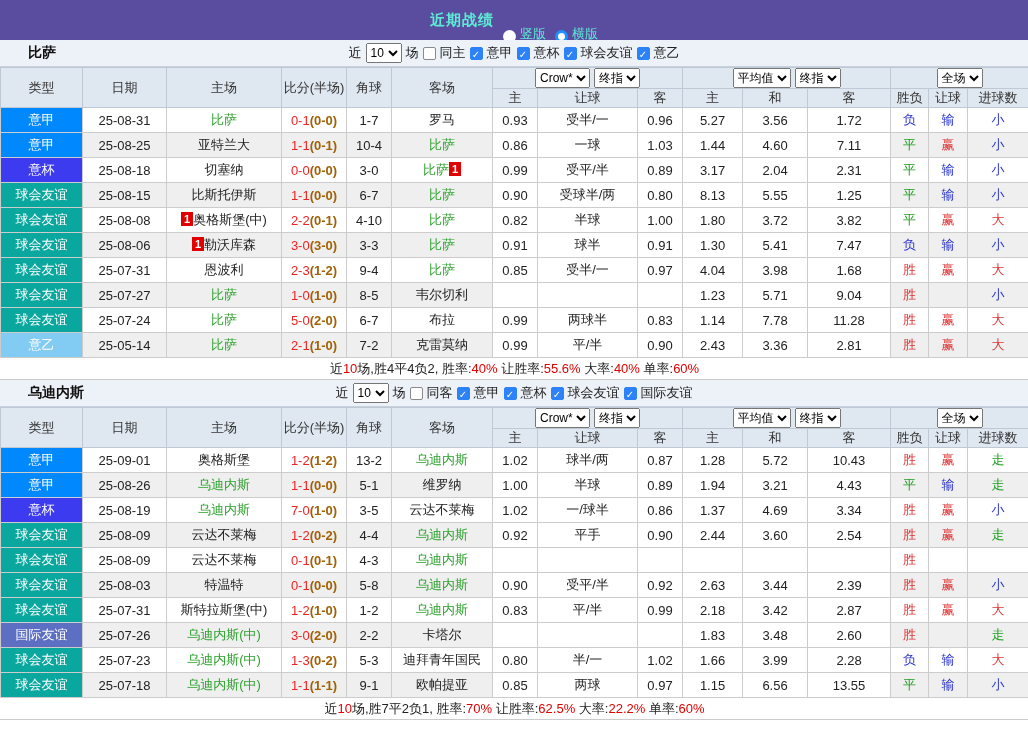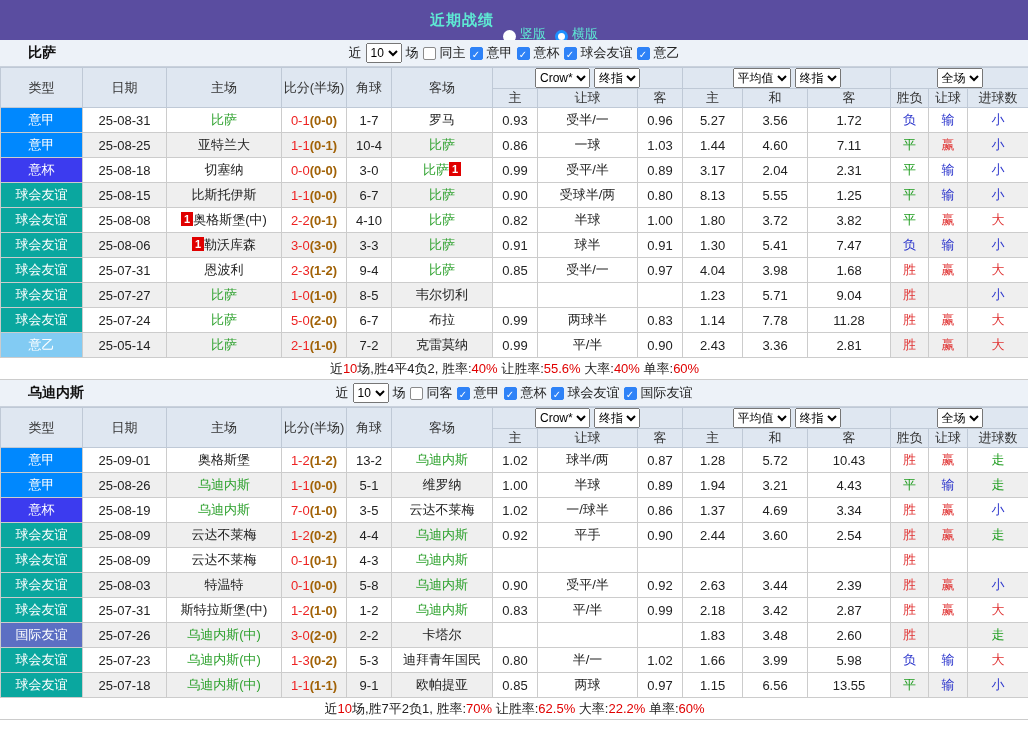--- a/index.html
+++ b/index.html
@@ -492,21 +492,21 @@
             <td class="date">25-07-23</td>
             <td class="team"><span class="green-team">乌迪内斯(中)</span></td>
             <td class="score"><span class="ft">1-3</span><span class="ht">(0-2)</span></td>
             <td class="corner">5-3</td>
             <td class="team"><span>迪拜青年国民</span></td>
             <td class="crow">0.80</td>
             <td class="crow">半/一</td>
             <td class="crow">1.02</td>
             <td class="avg">1.66</td>
             <td class="avg">3.99</td>
-            <td class="avg">5.98</td>
+            <td class="avg">2.28</td>
             <td class="res res-b">负</td>
             <td class="res res-b">输</td>
             <td class="res res-r">大</td>
           </tr>
           <tr class="alt">
             <td class="type" style="background: rgb(10, 167, 159);">球会友谊</td>
             <td class="date">25-07-18</td>
             <td class="team"><span class="green-team">乌迪内斯(中)</span></td>
             <td class="score"><span class="ft">1-1</span><span class="ht">(1-1)</span></td>
             <td class="corner">9-1</td>

